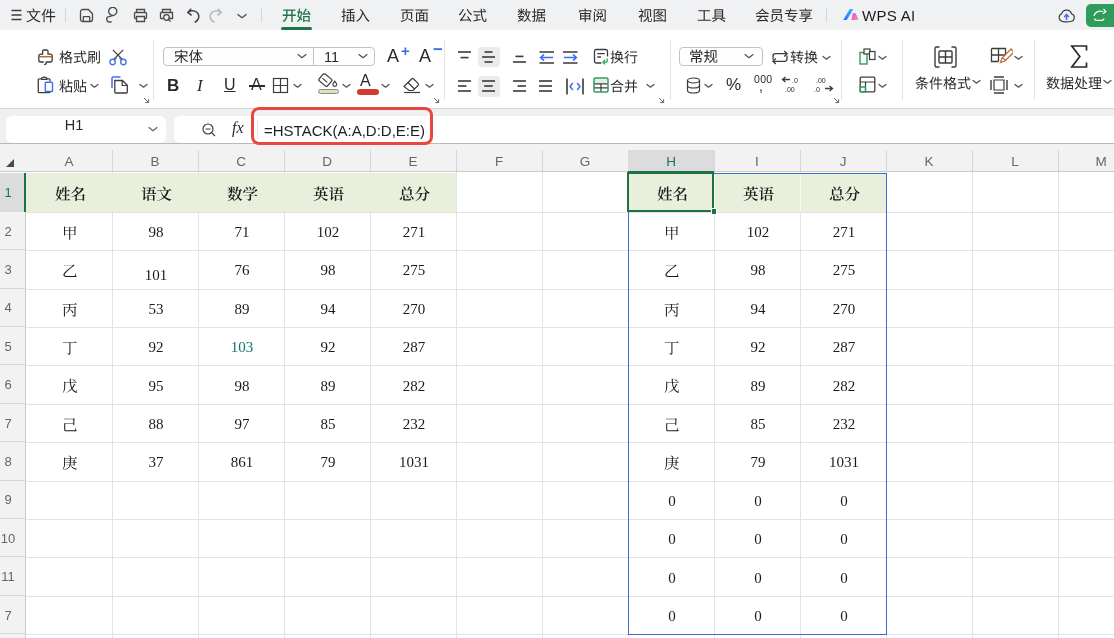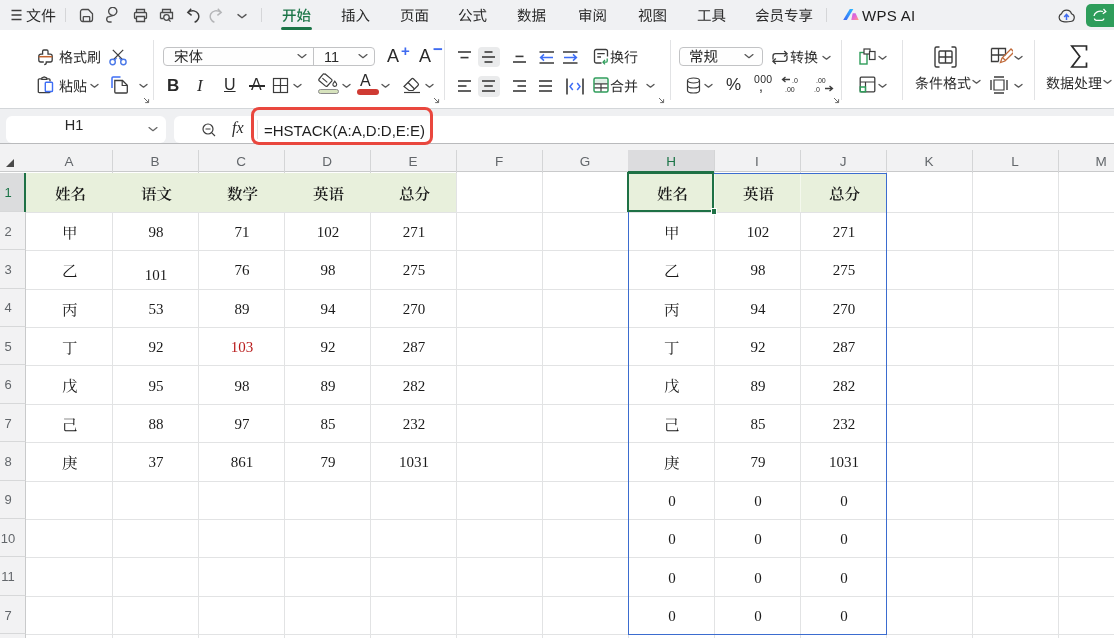--- a/index.html
+++ b/index.html
@@ -719,21 +719,21 @@
       <svg style="vertical-align:middle;position:relative;top:1.9px" width="15.5" height="15.5" viewBox="0 -880 1000 1000" fill="#1b1b1b">
         <g transform="scale(1,-1)">
           <use href="#serif_4e01" transform="translate(0 0)"></use>
         </g>
       </svg>
     </div>
     <div class="abs ctr" style="left:113.5px;top:183.8px;width:85px;height:37.4px">
       <span style="font-family:'Liberation Serif',serif;font-size:15px;color:#1b1b1b;position:relative;top:2px">92</span>
     </div>
     <div class="abs ctr" style="left:199.5px;top:183.8px;width:85px;height:37.4px">
-      <span style="font-family:'Liberation Serif',serif;font-size:15px;color:#b91c1c;position:relative;top:2px">103</span>
+      <span style="font-family:'Liberation Serif',serif;font-size:15px;color:#0f766e;position:relative;top:2px">103</span>
     </div>
     <div class="abs ctr" style="left:285.5px;top:183.8px;width:85px;height:37.4px">
       <span style="font-family:'Liberation Serif',serif;font-size:15px;color:#1b1b1b;position:relative;top:2px">92</span>
     </div>
     <div class="abs ctr" style="left:371.5px;top:183.8px;width:85px;height:37.4px">
       <span style="font-family:'Liberation Serif',serif;font-size:15px;color:#1b1b1b;position:relative;top:2px">287</span>
     </div>
     <div class="abs ctr" style="left:629.5px;top:183.8px;width:85px;height:37.4px">
       <svg style="vertical-align:middle;position:relative;top:1.9px" width="15.5" height="15.5" viewBox="0 -880 1000 1000" fill="#1b1b1b">
         <g transform="scale(1,-1)">

